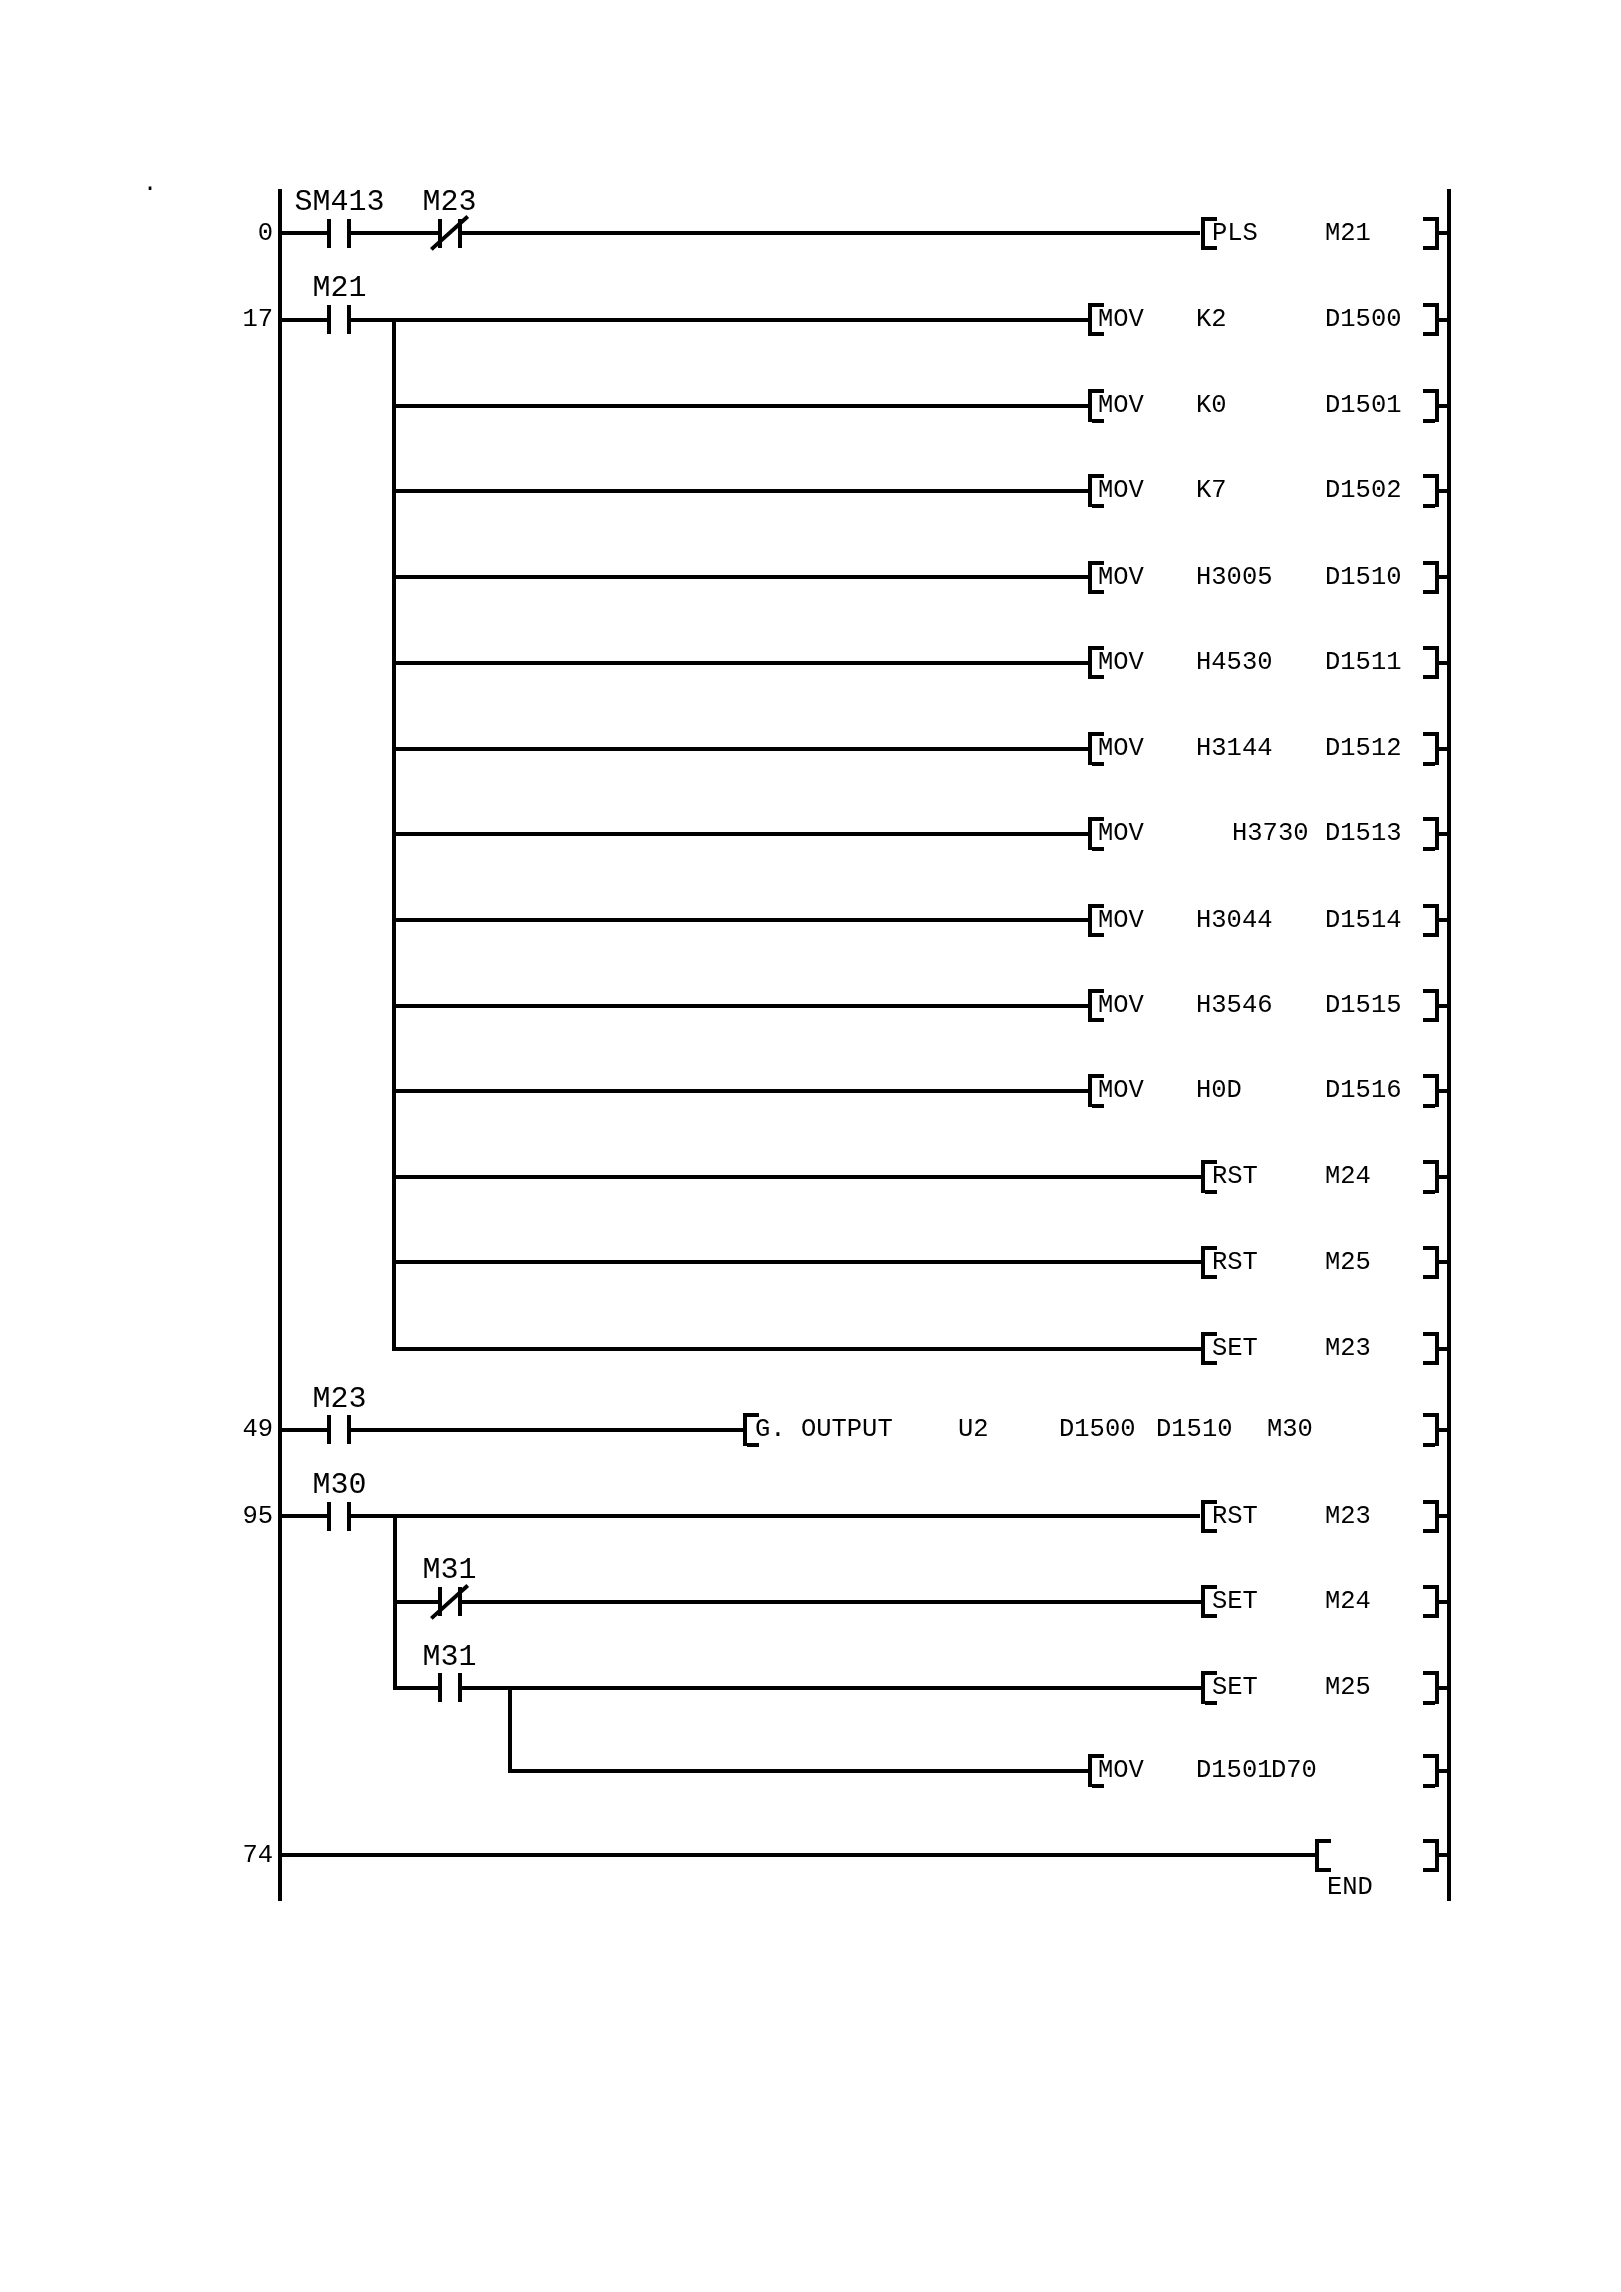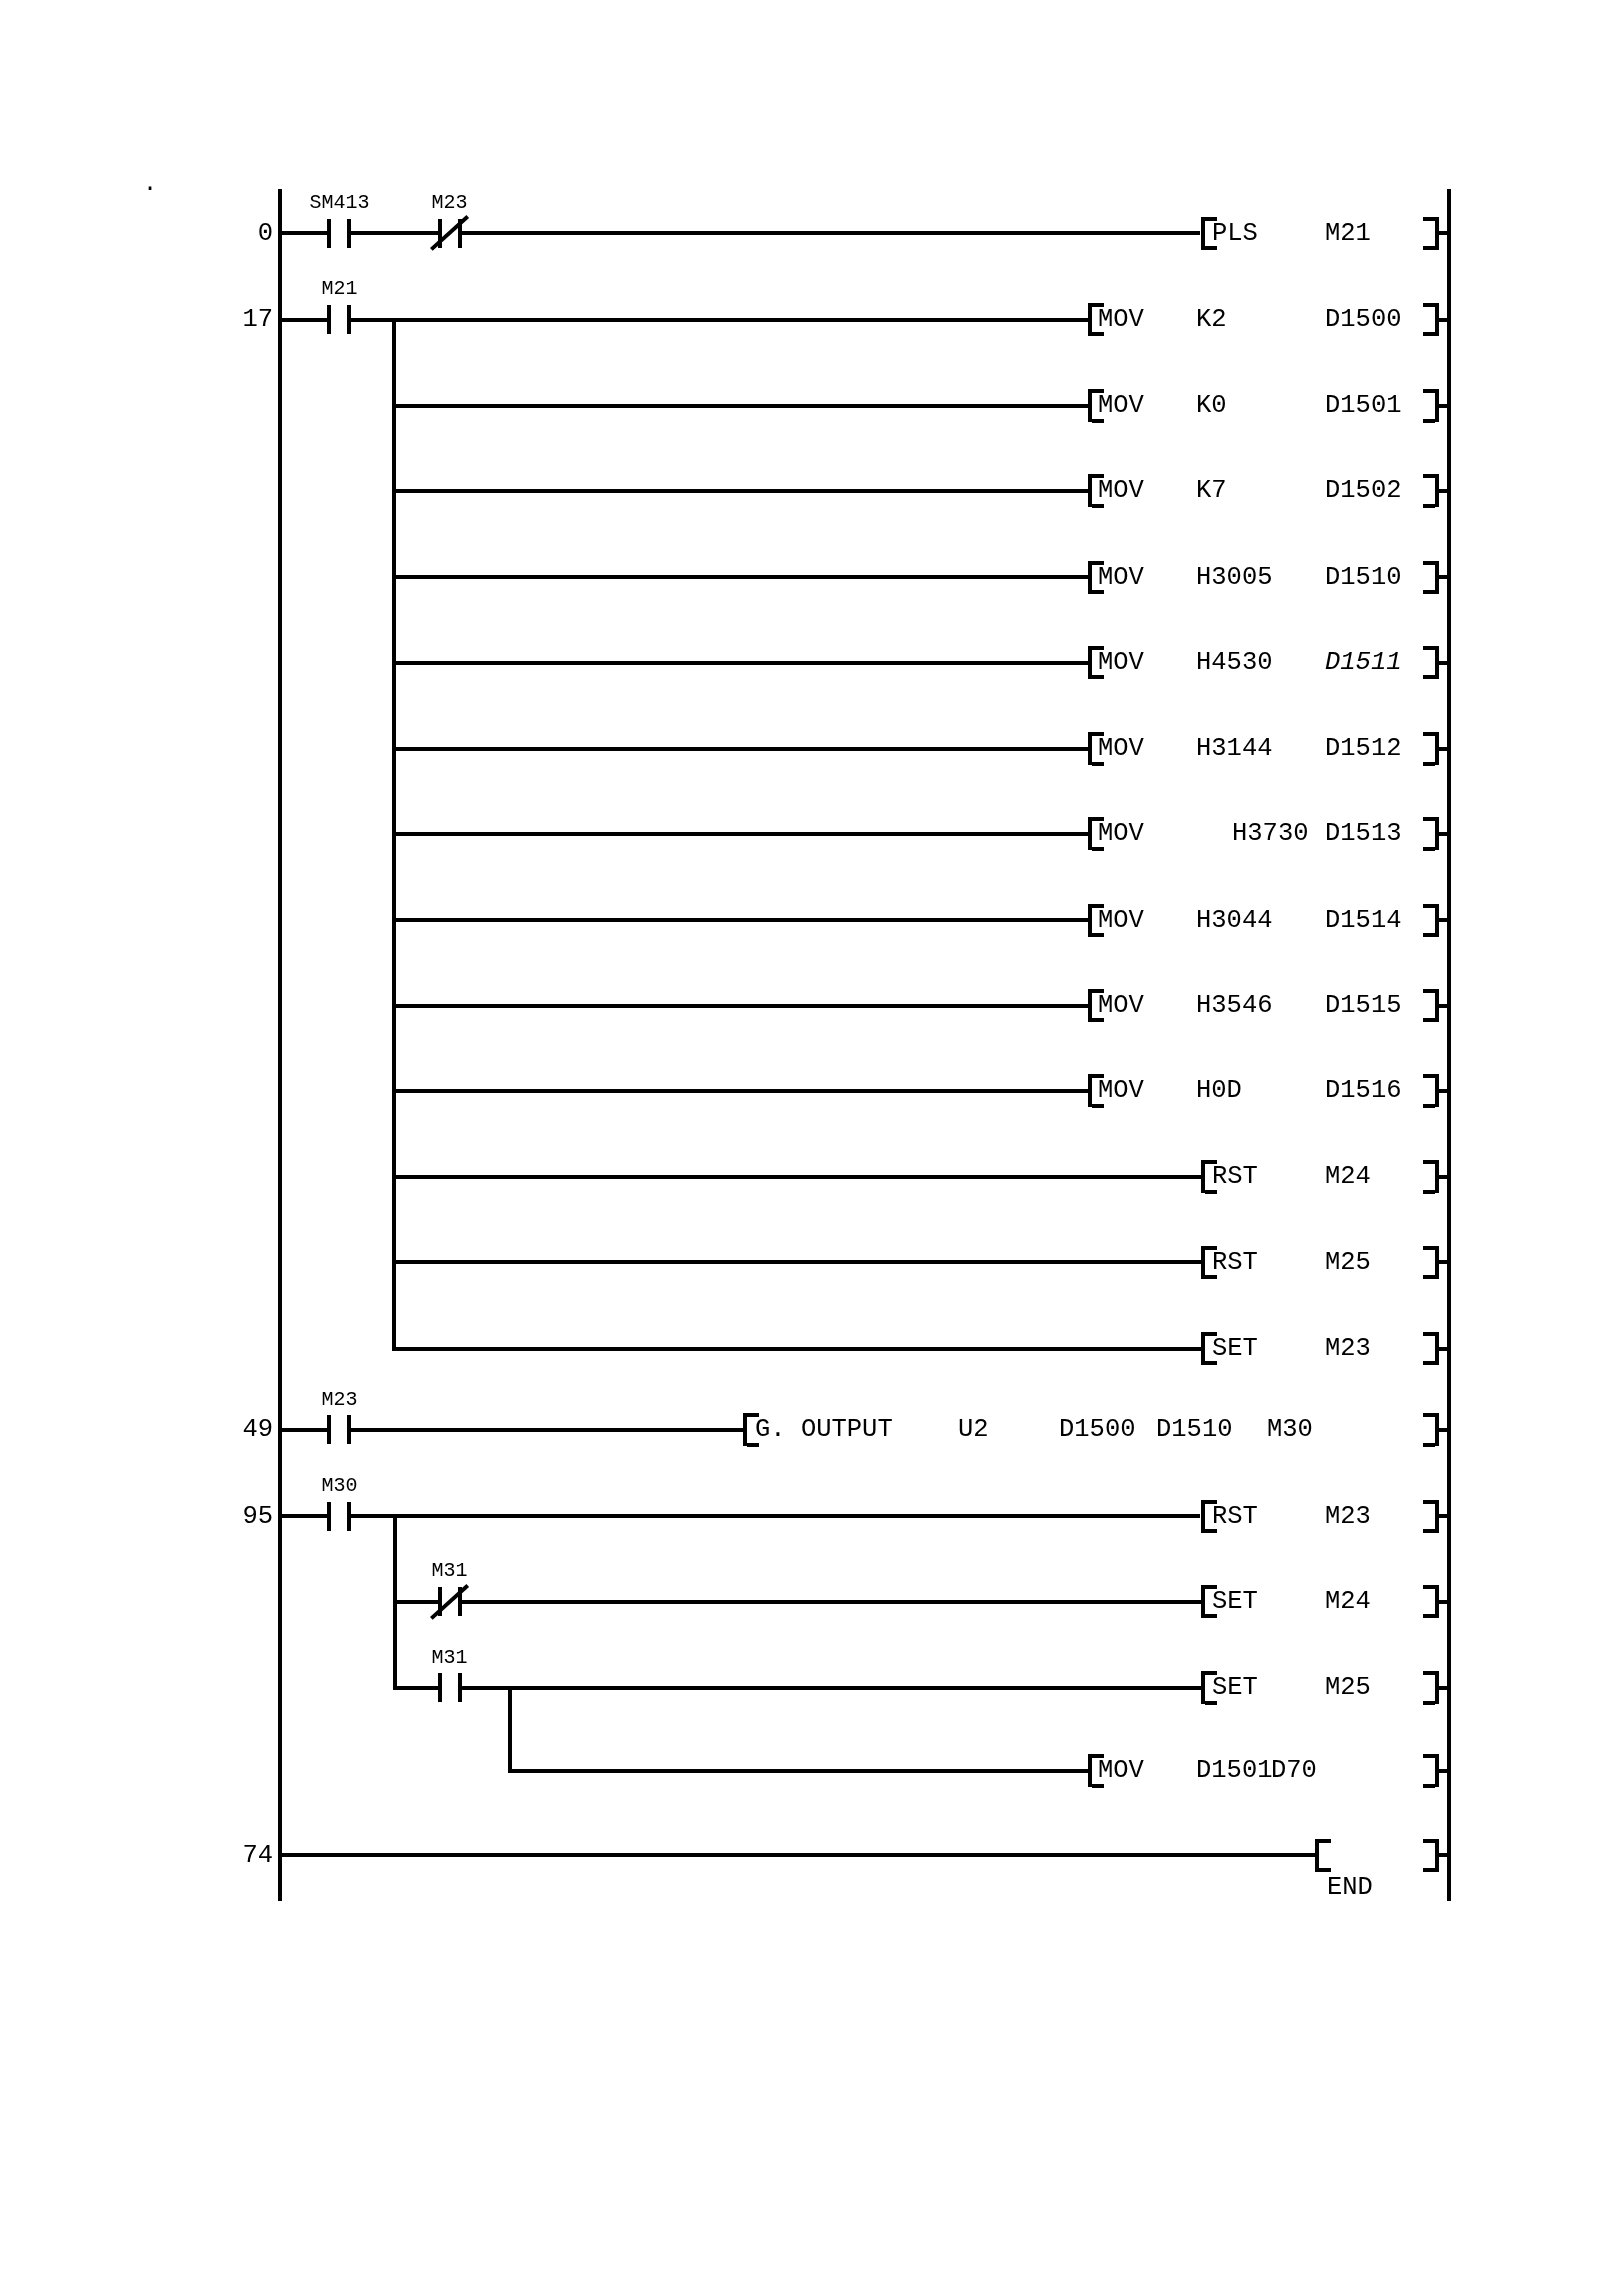--- a/index.html
+++ b/index.html
@@ -13,21 +13,21 @@
     color:#000;
   }
   .ln{position:absolute;background:#000;}
   .gap{position:absolute;background:#ffffff;}
   .t{
     position:absolute;height:29px;line-height:29px;
     font-size:25.5px;white-space:pre;letter-spacing:0;
   }
   .lbl{
     position:absolute;height:27.4px;line-height:27.4px;
-    font-size:20px;text-align:center;white-space:pre;
+    font-size:30px;text-align:center;white-space:pre;
   }
   .step{
     position:absolute;height:29px;line-height:29px;
     font-size:25.5px;text-align:right;white-space:pre;
   }
   #stray-dot{
     position:absolute;left:143px;top:171px;
     height:25.5px;line-height:25.5px;font-size:23.5px;
   }
 </style>
@@ -108,21 +108,21 @@
       <div class="ln" style="left: 1435px; top: 561px; width: 3.9px; height: 33px; background: rgb(0, 0, 0);"></div>
       <div class="ln" style="left: 1423px; top: 561px; width: 11.8px; height: 3.9px; background: rgb(0, 0, 0);"></div>
       <div class="ln" style="left: 1423px; top: 590px; width: 11.8px; height: 3.9px; background: rgb(0, 0, 0);"></div>
       <div class="ln" style="left: 1439px; top: 575px; width: 7.8px; height: 3.9px; background: rgb(0, 0, 0);"></div>
       <div class="ln" style="left: 392px; top: 661px; width: 696px; height: 3.9px; background: rgb(0, 0, 0);"></div>
       <div class="ln" style="left: 1088px; top: 646px; width: 3.9px; height: 33px; background: rgb(0, 0, 0);"></div>
       <div class="ln" style="left: 1092px; top: 646px; width: 11.8px; height: 3.9px; background: rgb(0, 0, 0);"></div>
       <div class="ln" style="left: 1092px; top: 675px; width: 11.8px; height: 3.9px; background: rgb(0, 0, 0);"></div>
       <div class="t" style="left: 1098px; top: 648px;">MOV</div>
       <div class="t" style="left: 1196px; top: 648px;">H4530</div>
-      <div class="t" style="left: 1325px; top: 648px; font-style: italic;">D1511</div>
+      <div class="t" style="left: 1325px; top: 648px;">D1511</div>
       <div class="ln" style="left: 1435px; top: 646px; width: 3.9px; height: 33px; background: rgb(0, 0, 0);"></div>
       <div class="ln" style="left: 1423px; top: 646px; width: 11.8px; height: 3.9px; background: rgb(0, 0, 0);"></div>
       <div class="ln" style="left: 1423px; top: 675px; width: 11.8px; height: 3.9px; background: rgb(0, 0, 0);"></div>
       <div class="ln" style="left: 1439px; top: 661px; width: 7.8px; height: 3.9px; background: rgb(0, 0, 0);"></div>
       <div class="ln" style="left: 392px; top: 747px; width: 696px; height: 3.9px; background: rgb(0, 0, 0);"></div>
       <div class="ln" style="left: 1088px; top: 732px; width: 3.9px; height: 33px; background: rgb(0, 0, 0);"></div>
       <div class="ln" style="left: 1092px; top: 732px; width: 11.8px; height: 3.9px; background: rgb(0, 0, 0);"></div>
       <div class="ln" style="left: 1092px; top: 762px; width: 11.8px; height: 3.9px; background: rgb(0, 0, 0);"></div>
       <div class="t" style="left: 1098px; top: 734px;">MOV</div>
       <div class="t" style="left: 1196px; top: 734px;">H3144</div>

